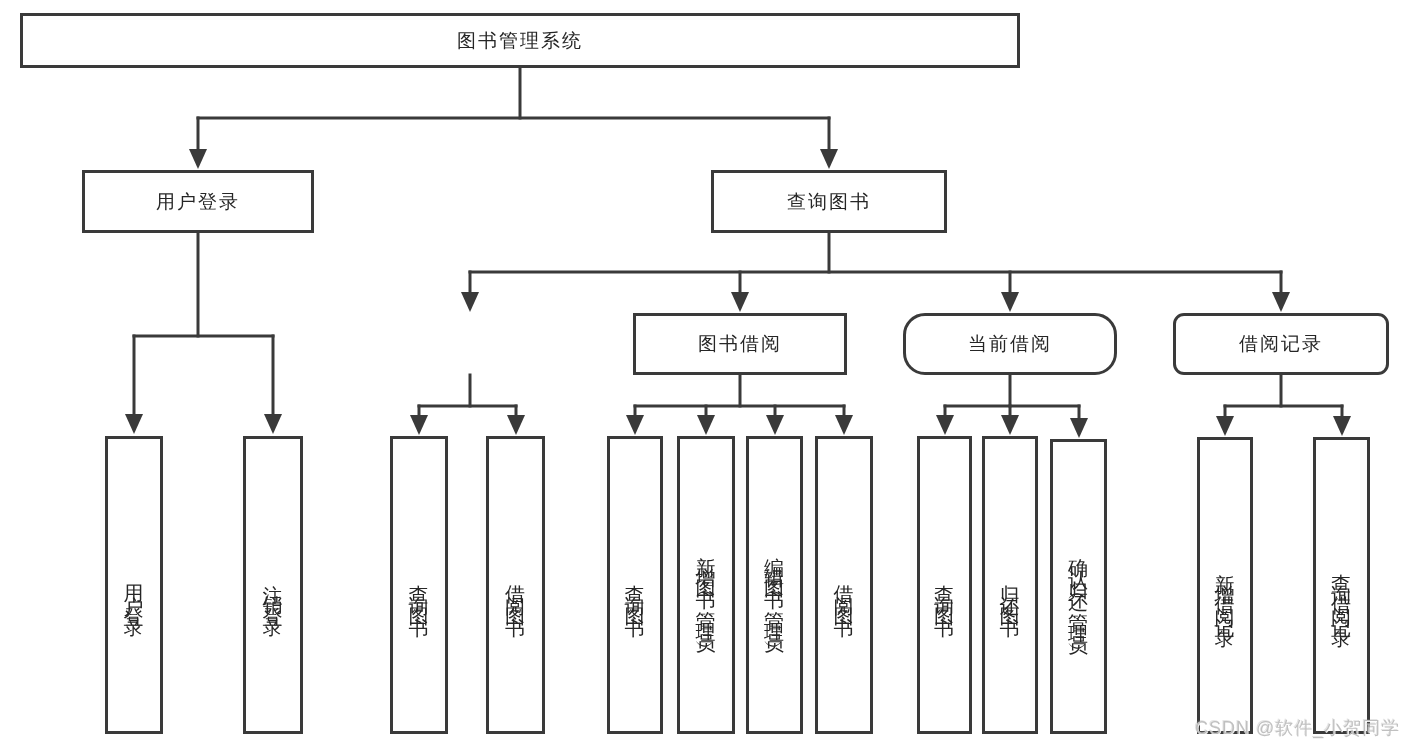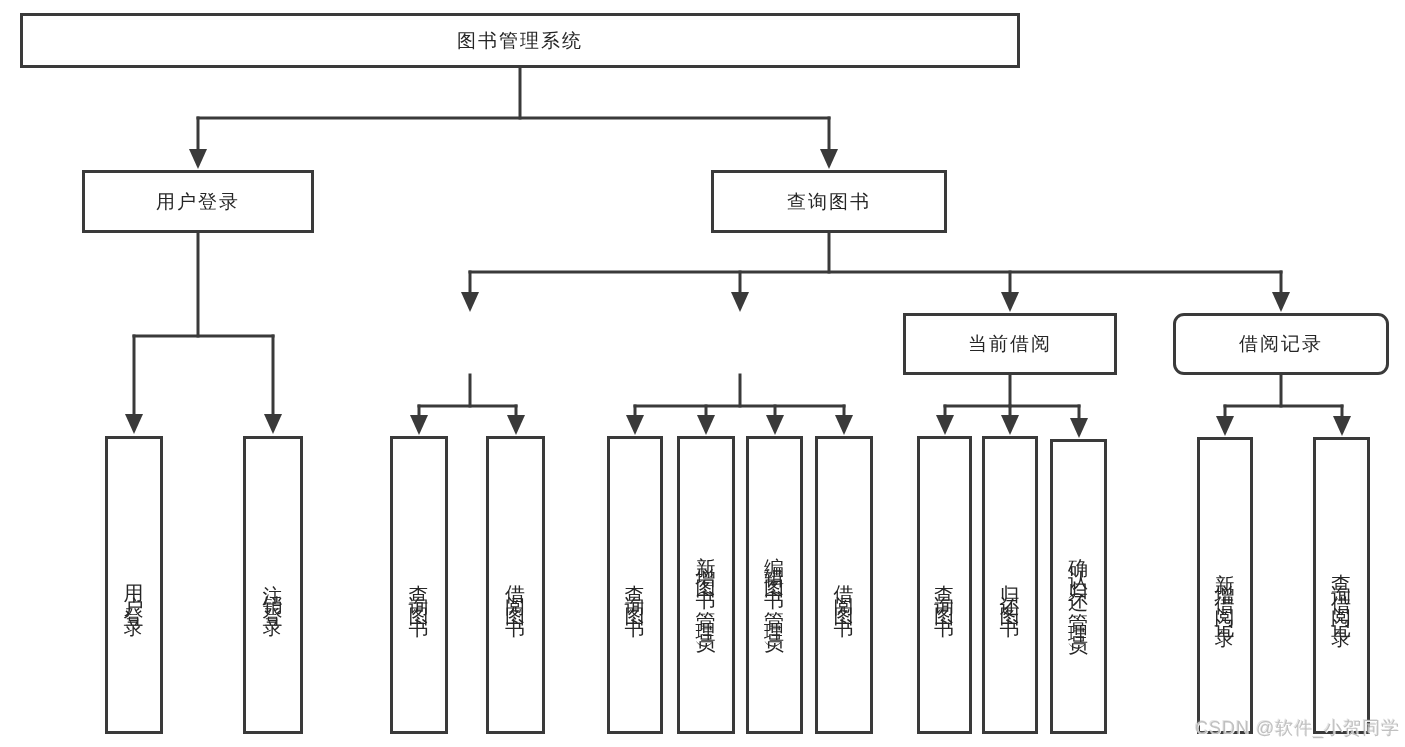--- a/index.html
+++ b/index.html
@@ -96,21 +96,24 @@
     <span>图书管理系统</span>
   </div>
 
   <div class="box hbox" style="left:82px;top:170px;width:232px;height:63px;">
     <span>用户登录</span>
   </div>
   <div class="box hbox" style="left:711px;top:170px;width:236px;height:63px;">
     <span>查询图书</span>
   </div>
 
-  <div class="box hbox" style="left:903px;top:313px;width:214px;height:62px;">
+  <div class="box hbox" style="left:633px;top:313px;width:214px;height:62px;">
+    <span>图书借阅</span>
+  </div>
+  <div class="box hbox" style="left:903px;top:313px;width:214px;height:62px;border-radius:22px;">
     <span>当前借阅</span>
   </div>
   <div class="box hbox" style="left:1173px;top:313px;width:216px;height:62px;border-radius:11px;">
     <span>借阅记录</span>
   </div>
 
   <div class="box vbox" style="left:105px;top:436px;width:58px;height:298px;">
     <span class="vtext">用户登录</span>
   </div>
   <div class="box vbox" style="left:243px;top:436px;width:60px;height:298px;">

